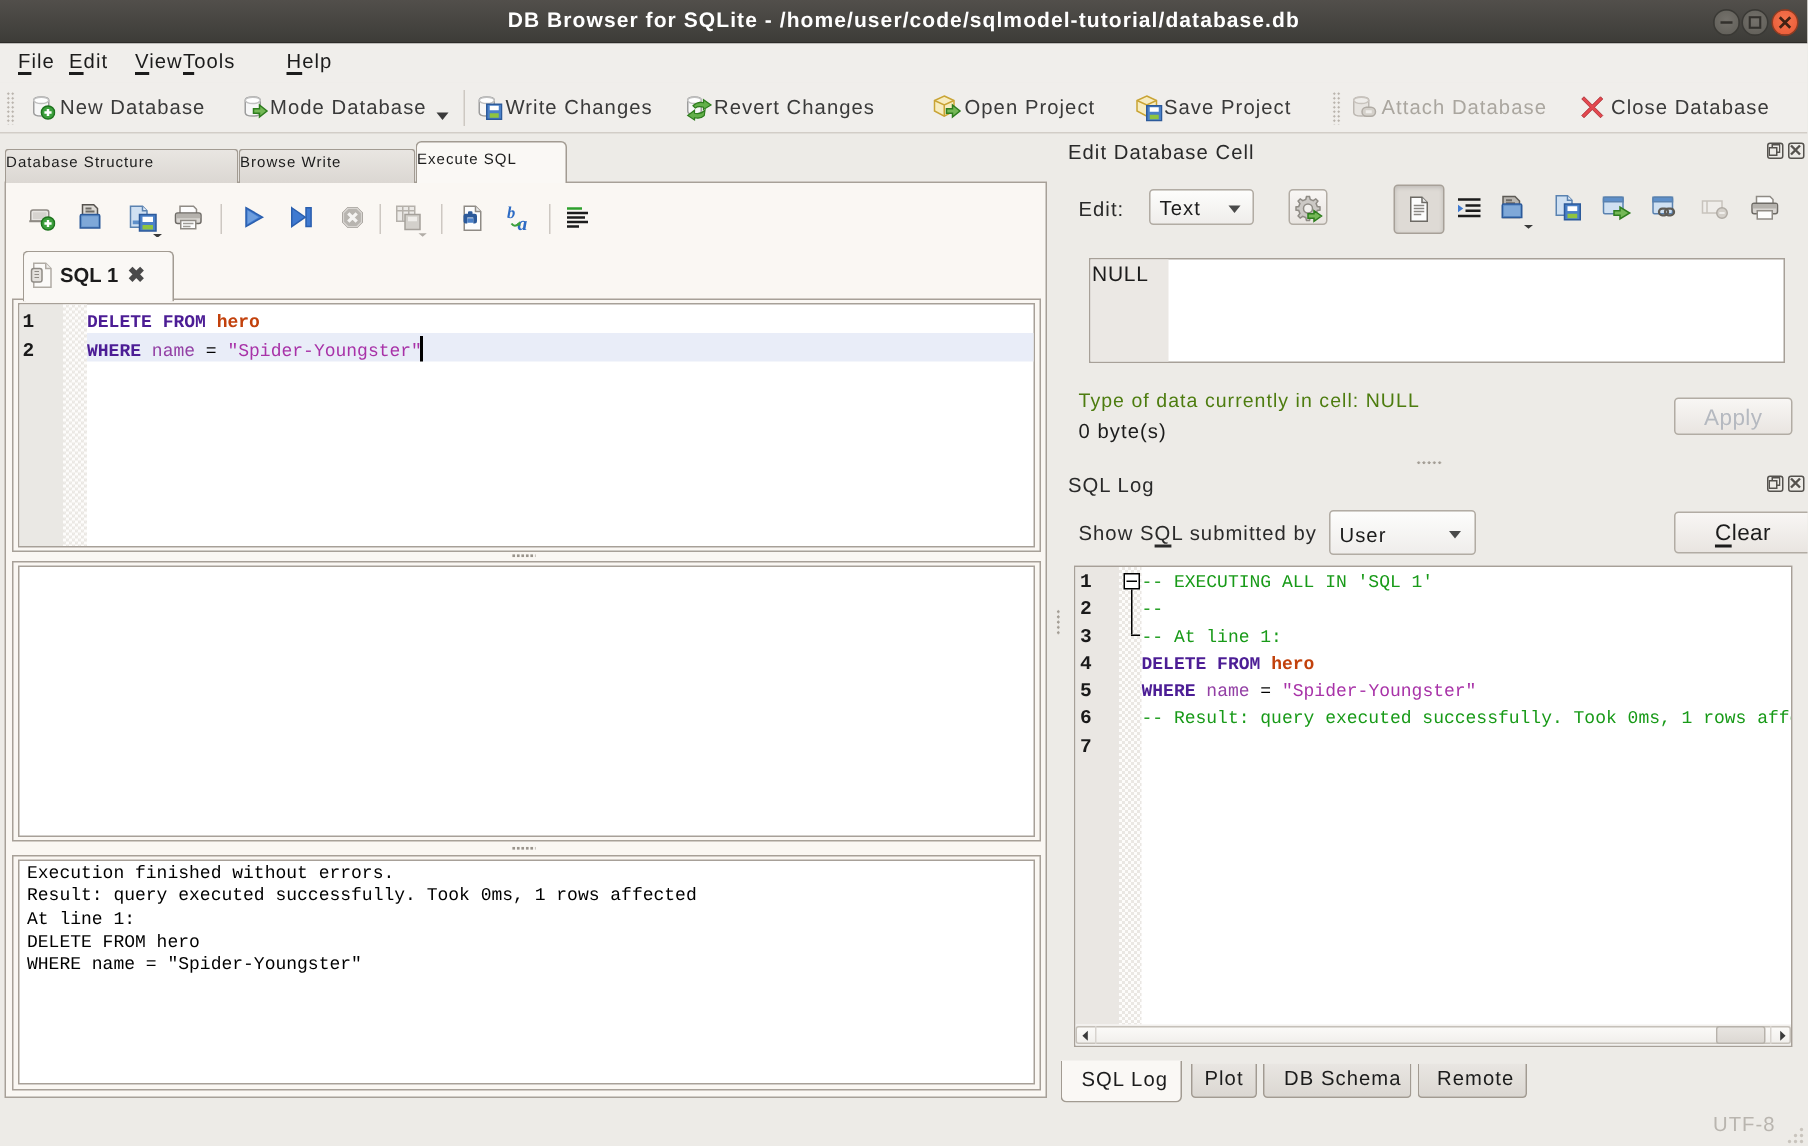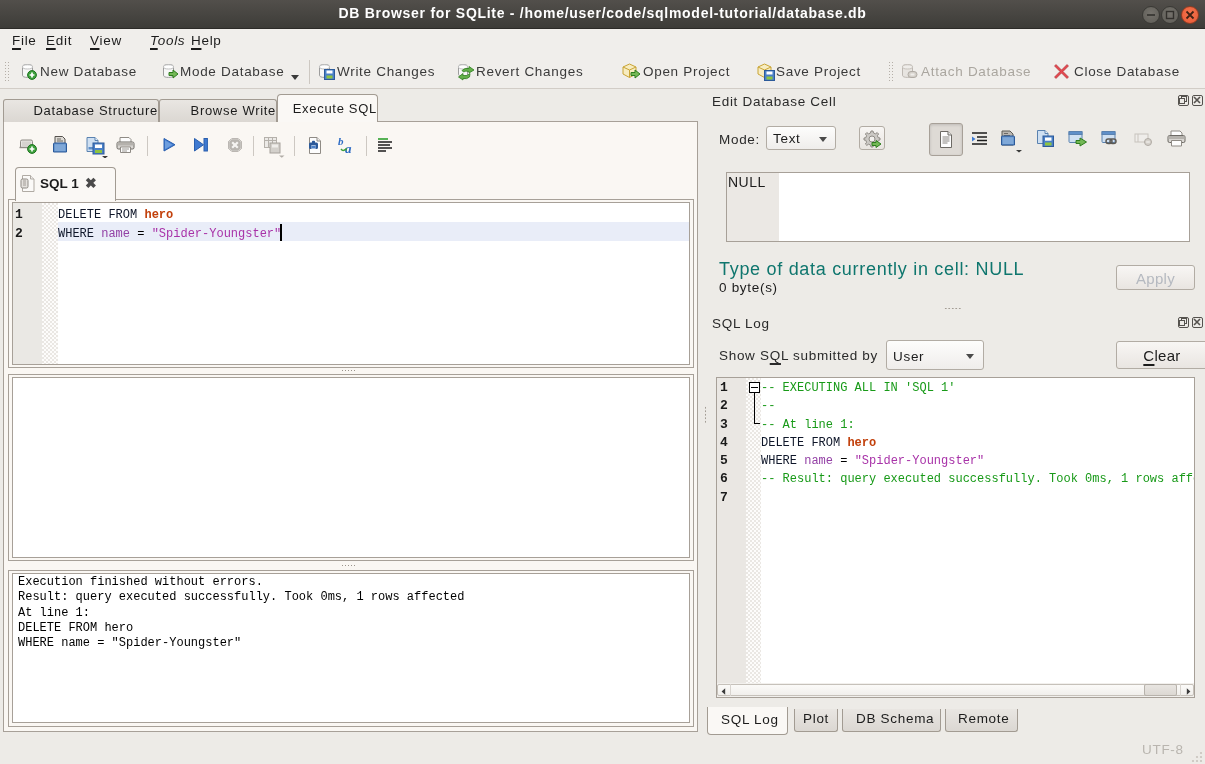--- a/index.html
+++ b/index.html
@@ -12,29 +12,29 @@
 #title{width:100%;text-align:center;top:5px;color:#fff;font-weight:bold;font-size:14px;letter-spacing:0.72px;}
 .winbtn{top:6px;width:18px;height:18px;border-radius:50%;box-sizing:border-box;}
 #menubar{left:0;top:29px;width:1205px;height:26px;background:#f0eeeb;}
 .menuitem{top:4px;font-size:13.5px;color:#1c1c1c;letter-spacing:0.7px;}
 u{text-decoration:underline;text-decoration-thickness:1.8px;text-underline-offset:2.5px;}
 #toolbar{left:0;top:55px;width:1205px;height:34px;background:#f0eeeb;border-bottom:1px solid #d2cdc7;box-sizing:border-box;}
 .tbtext{top:64px;font-size:13.5px;color:#3a3a3a;z-index:4;letter-spacing:0.7px;}
 .tbsep{top:60px;width:1px;height:24px;background:#cdc8c2;}
 .tbicon{top:63px;z-index:4;}
 .gray{color:#aaa69f !important;}
-.tab{box-sizing:border-box;font-size:13px;color:#1c1c1c;text-align:right;z-index:2;letter-spacing:0.7px;}
+.tab{box-sizing:border-box;font-size:10px;color:#1c1c1c;text-align:left;z-index:2;letter-spacing:0.7px;}
 .tab.inactive{top:99px;height:23px;background:linear-gradient(#e9e6e2,#dbd7d2);border:1px solid #a29b92;border-bottom:none;border-radius:3px 3px 0 0;padding-top:3px;}
 .tab.active{top:94px;height:28px;background:#faf8f5;border:1px solid #a29b92;border-bottom:none;border-radius:4px 4px 0 0;padding-top:6px;z-index:3;}
 #leftframe{left:3px;top:121px;width:695px;height:611px;background:#faf7f3;border:1px solid #a7a098;box-sizing:border-box;}
 .dblbox{background:#faf7f3;border:1px solid #a7a098;box-sizing:border-box;}
 .whitebox{background:#fff;border:1px solid #a7a098;box-sizing:border-box;}
 .lnum{font-family:"Liberation Mono",monospace;font-weight:bold;font-size:13px;color:#1a1a1a;text-align:left;padding-left:2px;box-sizing:border-box;z-index:5;}
 .hatch{background-color:#fdfcfb;background-image:linear-gradient(45deg,#eae7e3 25%,transparent 25%,transparent 75%,#eae7e3 75%),linear-gradient(45deg,#eae7e3 25%,transparent 25%,transparent 75%,#eae7e3 75%);background-size:4px 4px;background-position:0 0,2px 2px;}
-.kw{color:#0f172a;font-weight:normal;}
+.kw{color:#4c1d95;font-weight:bold;}
 .tbl{color:#c2410c;font-weight:bold;}
 .idf{color:#9340a5;}
 .str{color:#a832a8;}
 .cmt{color:#189a18;}
 .docktitle{font-size:13.5px;color:#2a2a2a;z-index:4;letter-spacing:0.7px;}
 .btn{box-sizing:border-box;background:linear-gradient(#f8f6f4,#e9e5e1);border:1px solid #b2aca4;border-radius:3px;text-align:center;z-index:4;}
 .combo{box-sizing:border-box;background:linear-gradient(#fdfdfc,#efedeb);border:1px solid #b2aca4;border-radius:3px;font-size:13.5px;color:#1c1c1c;z-index:4;letter-spacing:0.7px;}
 .carr{position:absolute;width:0;height:0;border-left:4px solid transparent;border-right:4px solid transparent;border-top:5px solid #4a4a4a;}
 .z5{z-index:5;}
 .dockbtn{width:11px;height:11px;border:1.5px solid #55524e;border-radius:2px;box-sizing:border-box;z-index:4;}
@@ -55,21 +55,21 @@
     </svg></div>
 <div class="abs winbtn" style="left:1181px;background:radial-gradient(circle at 50% 40%,#f4754e,#e85835);border:1px solid #903c22;">
   <svg width="16" height="16">
       <path d="M4.5 4.5 L11.5 11.5 M11.5 4.5 L4.5 11.5" stroke="#412214" stroke-width="1.8"></path>
     </svg></div>
 
 <div class="abs" id="menubar"></div>
 <div class="abs menuitem" style="left:12px;top:33px;"><u>F</u>ile</div>
 <div class="abs menuitem" style="left:46px;top:33px;"><u>E</u>dit</div>
 <div class="abs menuitem" style="left:90px;top:33px;"><u>V</u>iew</div>
-<div class="abs menuitem" style="left:150px;top:33px;font-style:italic;"><u>T</u>ools</div>
+<div class="abs menuitem" style="left:122px;top:33px;"><u>T</u>ools</div>
 <div class="abs menuitem" style="left:191px;top:33px;"><u>H</u>elp</div>
 
 <div class="abs" id="toolbar"></div>
 <div class="abs dots-v" style="left:4px;top:61px;height:22px;"></div>
 
 <div class="abs tbtext" style="left:40px;">New Database</div>
 <div class="abs tbtext" style="left:180px;">Mode Database</div>
 <div class="abs carr" style="left:291px;top:75px;border-top-color:#3a3a3a;"></div>
 <div class="abs tbsep" style="left:309px;"></div>
 <div class="abs tbtext" style="left:337px;">Write Changes</div>
@@ -108,31 +108,31 @@
 
 <div class="abs" style="left:341px;top:564px;width:16px;height:3px;background:radial-gradient(circle,#9a948c 40%,transparent 45%) 0 0/3px 3px repeat-x;"></div>
 
 <div class="abs dblbox" style="left:8px;top:570px;width:686px;height:157px;"></div>
 <div class="abs whitebox" style="left:12px;top:573px;width:678px;height:150px;"></div>
 <div class="abs mono z5" style="left:18px;top:575px;font-size:12px;line-height:15.3px;color:#000;">Execution finished without errors.<br>Result: query executed successfully. Took 0ms, 1 rows affected<br>At line 1:<br>DELETE FROM hero<br>WHERE name = "Spider-Youngster"</div>
 
 <div class="abs docktitle" style="left:712px;top:94px;">Edit Database Cell</div>
 <div class="abs docktitle" style="left:712px;top:316px;">SQL Log</div>
 
-<div class="abs docktitle" style="left:719px;top:132px;">Mode:</div>
+<div class="abs docktitle" style="left:719px;top:132px;">Edit:</div>
 <div class="abs combo" style="left:766px;top:126px;width:70px;height:24px;">
     <span style="position:absolute;left:6px;top:4px;">Text</span>
     <span class="carr" style="right:8px;top:10px;"></span>
   </div>
 
 <div class="abs whitebox" style="left:726px;top:172px;width:464px;height:70px;"></div>
 <div class="abs" style="left:727px;top:173px;width:52px;height:68px;background:#ebe8e4;"></div>
 <div class="abs z5" style="left:728px;top:174px;font-size:14px;color:#1c1c1c;letter-spacing:0.5px;">NULL</div>
 
-<div class="abs z5" style="left:719px;top:259px;font-size:18px;color:#0f766e;letter-spacing:0.7px;">Type of data currently in cell: NULL</div>
+<div class="abs z5" style="left:719px;top:259px;font-size:13px;color:#4d7c0f;letter-spacing:0.7px;">Type of data currently in cell: NULL</div>
 <div class="abs z5" style="left:719px;top:280px;font-size:13.5px;color:#1c1c1c;letter-spacing:0.7px;">0 byte(s)</div>
 <div class="abs btn" style="left:1116px;top:265px;width:79px;height:25px;">
     <span style="position:absolute;left:0;right:0;top:4px;font-size:15px;color:#b5b9c0;letter-spacing:0.3px;">Apply</span>
   </div>
 
 <div class="abs docktitle" style="left:719px;top:348px;">Show S<u>Q</u>L submitted by</div>
 <div class="abs combo" style="left:886px;top:340px;width:98px;height:30px;">
     <span style="position:absolute;left:6px;top:8px;">User</span>
     <span class="carr" style="right:9px;top:13px;"></span>
   </div>

